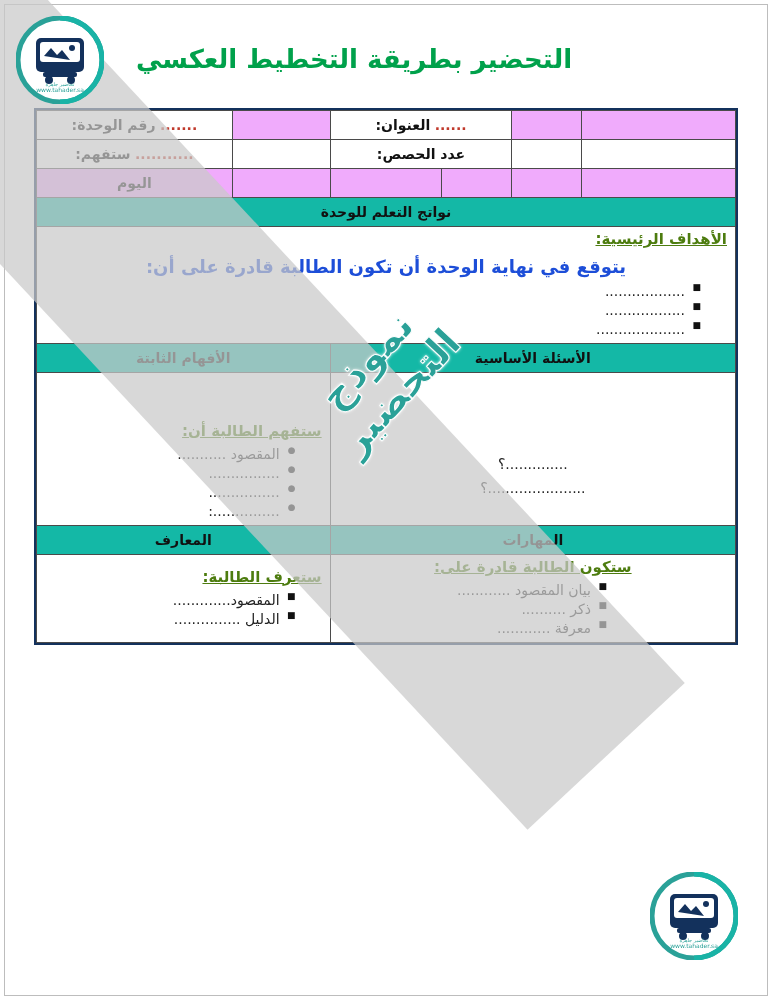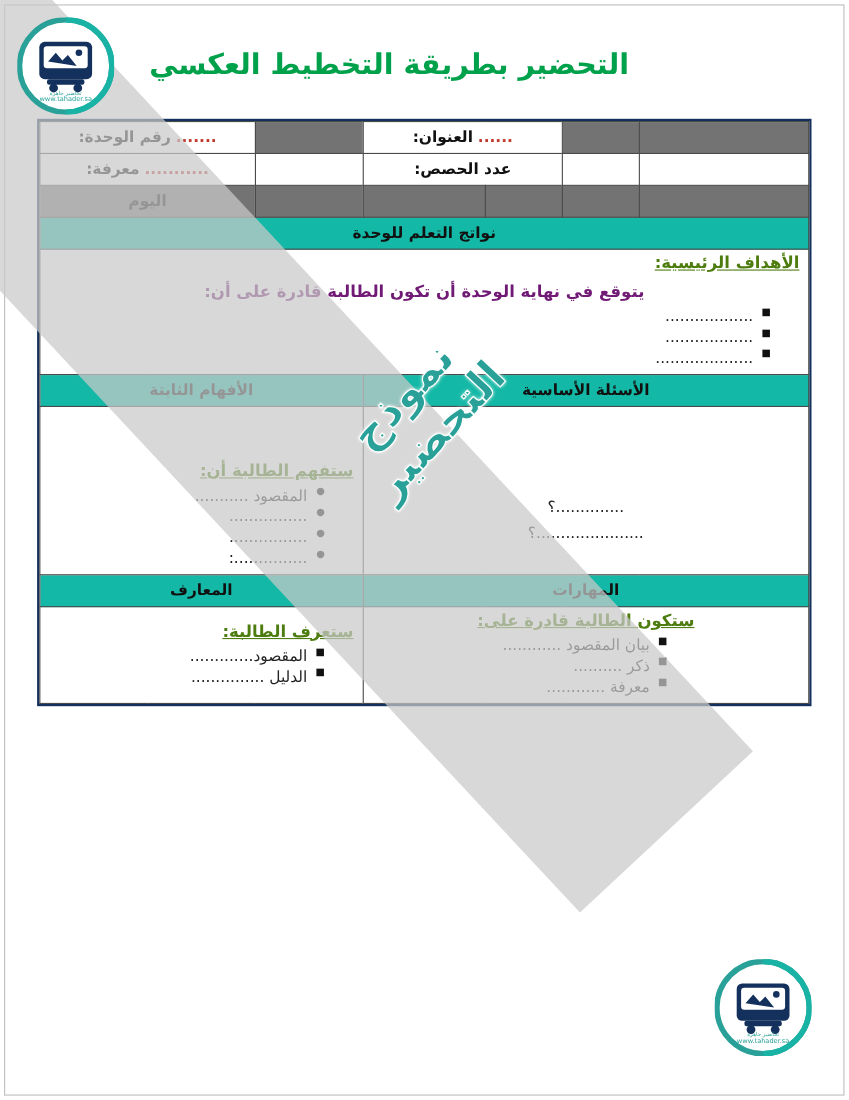--- a/index.html
+++ b/index.html
@@ -100,44 +100,44 @@
     border-collapse: collapse;
     table-layout: fixed;
   }
   table.grid td {
     border: 1px solid #4a4a4a;
     padding: 3px 8px;
     font-size: 14px;
     vertical-align: middle;
     height: 22px;
   }
-  .shade { background: #737373; }
+  .shade { background: #f0abfc; }
   .lab { font-weight: bold; }
   .dots { color: #c0392b; font-weight: bold; letter-spacing: 1px; }
   .ctr { text-align: center; }
 
   .section-head {
     background: #14b8a6;
     text-align: center;
     font-weight: bold;
     font-size: 15px;
   }
 
   .cellpad { padding: 8px 10px 14px 10px; }
 
   .red-underline {
     color: #4d7c0f;
     font-weight: bold;
     text-decoration: underline;
     font-size: 15px;
   }
   .blue-bold {
-    color: #701a75;
-    font-weight: bold;
-    font-size: 15px;
+    color: #1d4ed8;
+    font-weight: bold;
+    font-size: 18px;
   }
   ul.list {
     margin: 6px 26px 2px 0;
     padding: 0;
     list-style: none;
   }
   ul.list li {
     font-size: 14px;
     margin: 3px 0;
     position: relative;
@@ -246,21 +246,21 @@
     <tr>
       <td></td>
       <td></td>
       <td colspan="2" class="ctr">
         <span class="lab">عدد الحصص:</span>
         <span></span>
       </td>
       <td></td>
       <td colspan="2" class="ctr">
         <span class="dots">...........</span>
-        <span class="lab">معرفة:</span>
+        <span class="lab">ستفهم:</span>
       </td>
     </tr>
 
     <tr>
       <td class="shade"></td>
       <td class="shade"></td>
       <td class="shade"></td>
       <td class="shade"></td>
       <td class="shade"></td>
       <td colspan="2" class="shade ctr lab">اليوم</td>

